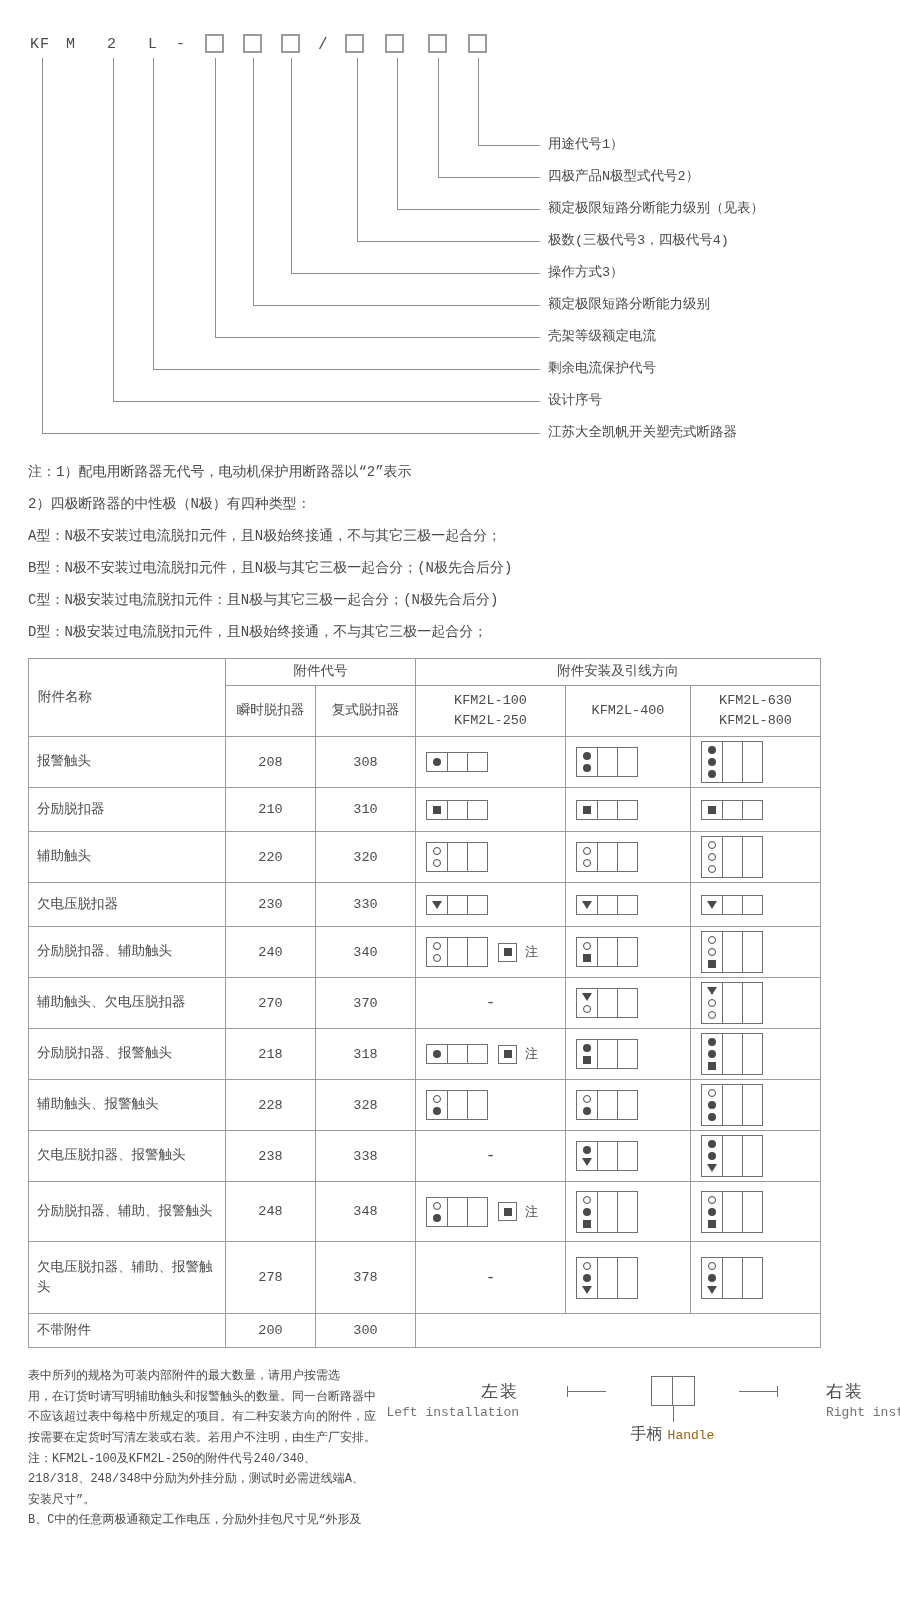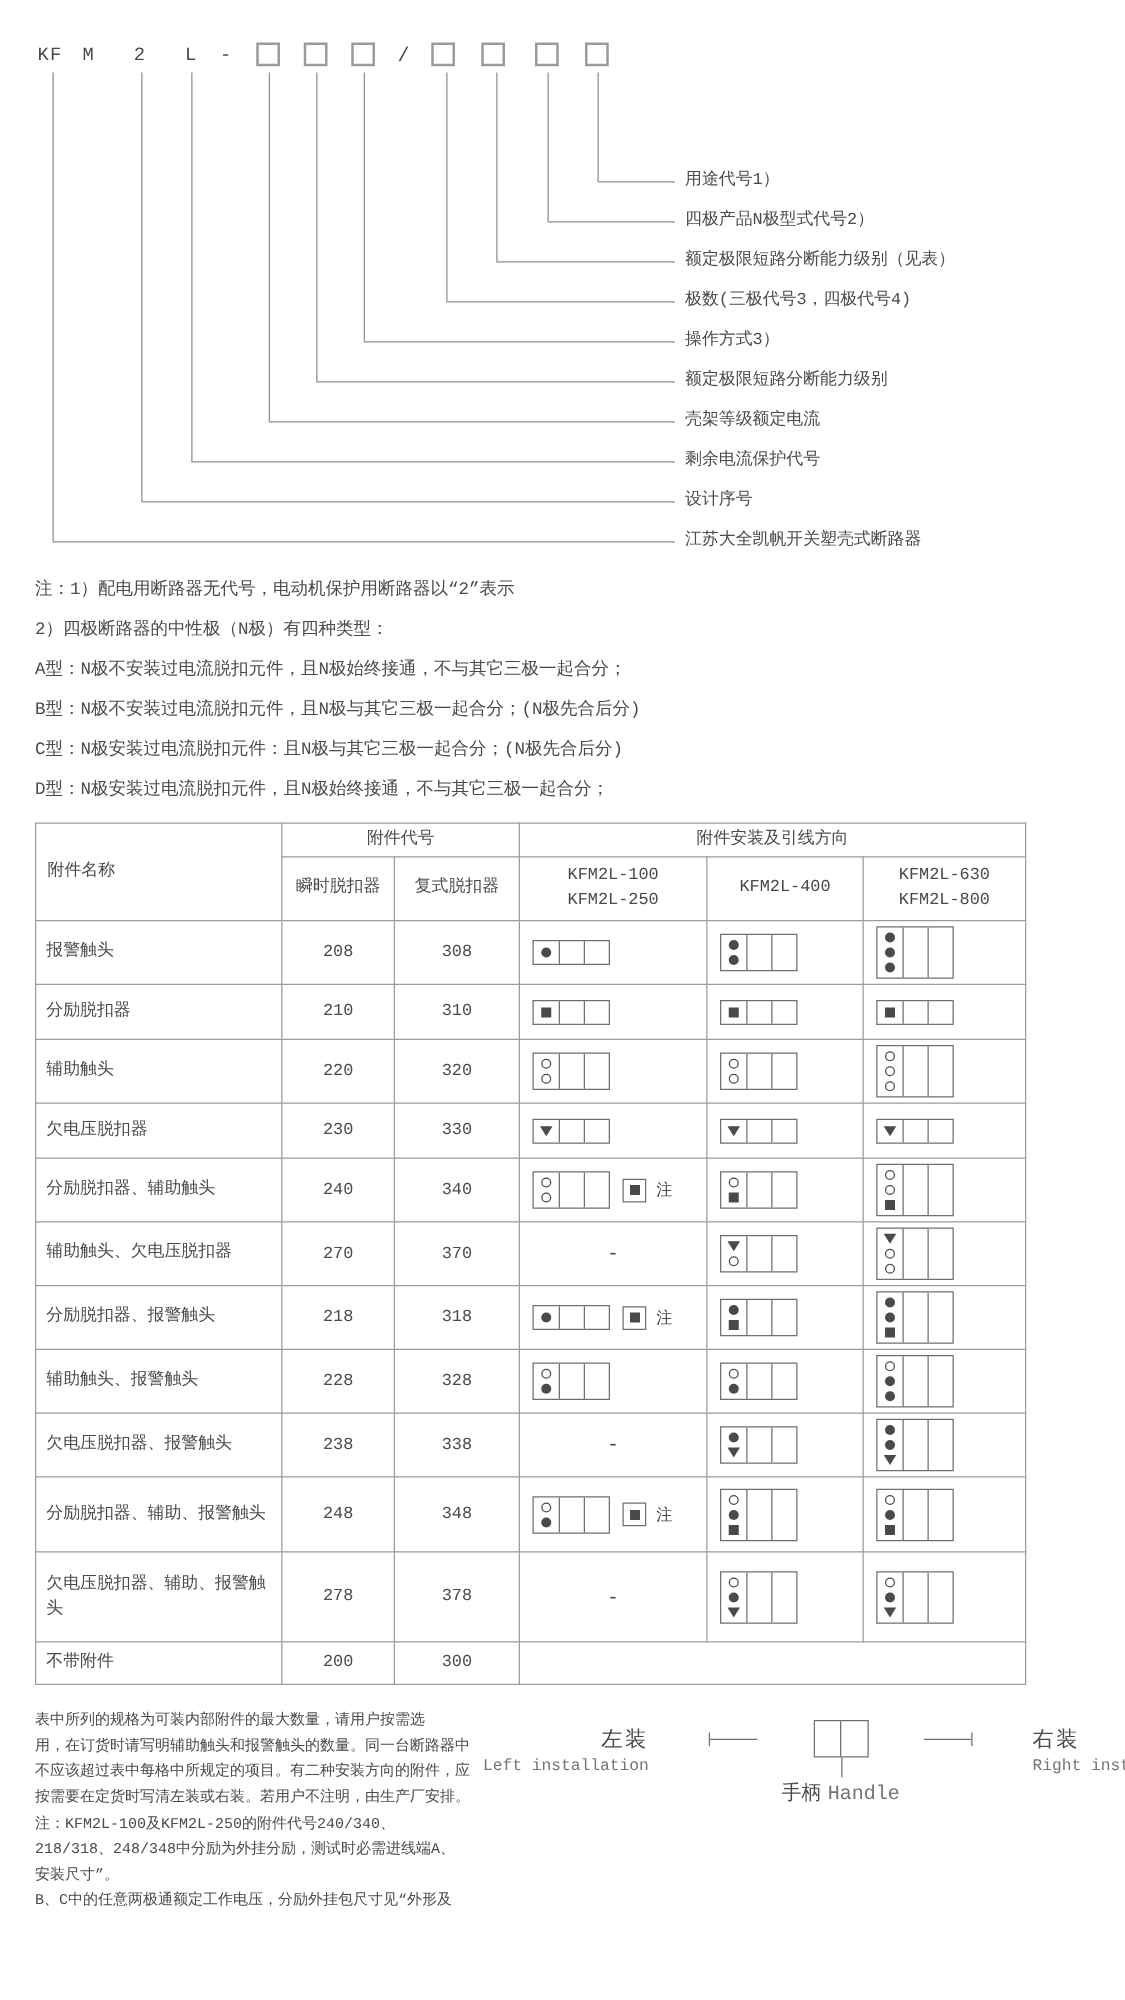--- a/index.html
+++ b/index.html
@@ -56,21 +56,21 @@
   .line-grp{display:flex;align-items:center}
   .tick{width:1px;height:11px;background:#6f6f6f}
   .hline{width:38px;height:1px;background:#6f6f6f}
   .handle-wrap{position:relative;margin:0 4px}
   .handle-box{display:flex;width:44px;height:30px;border:1px solid #6f6f6f;box-sizing:border-box}
   .hb-cell{flex:1}
   .hb-cell + .hb-cell{border-left:1px solid #6f6f6f}
   .handle-stem{position:absolute;left:50%;top:100%;width:1px;height:16px;background:#6f6f6f}
   .handle-label{position:absolute;left:50%;top:calc(100% + 18px);transform:translateX(-50%);white-space:nowrap}
   .handle-label .zh{font-size:16px}
-  .handle-label .en{font-size:16px;color:#737373;margin-left:5px}
+  .handle-label .en{font-size:13px;color:#a16207;margin-left:5px}
 </style>
 </head>
 <body>
 
 <div class="page">
 
   <div class="code-area">
       <span class="code-letter" style="left:30px">KF</span>
       <span class="code-letter" style="left:66px">M</span>
       <span class="code-letter" style="left:107px">2</span>

